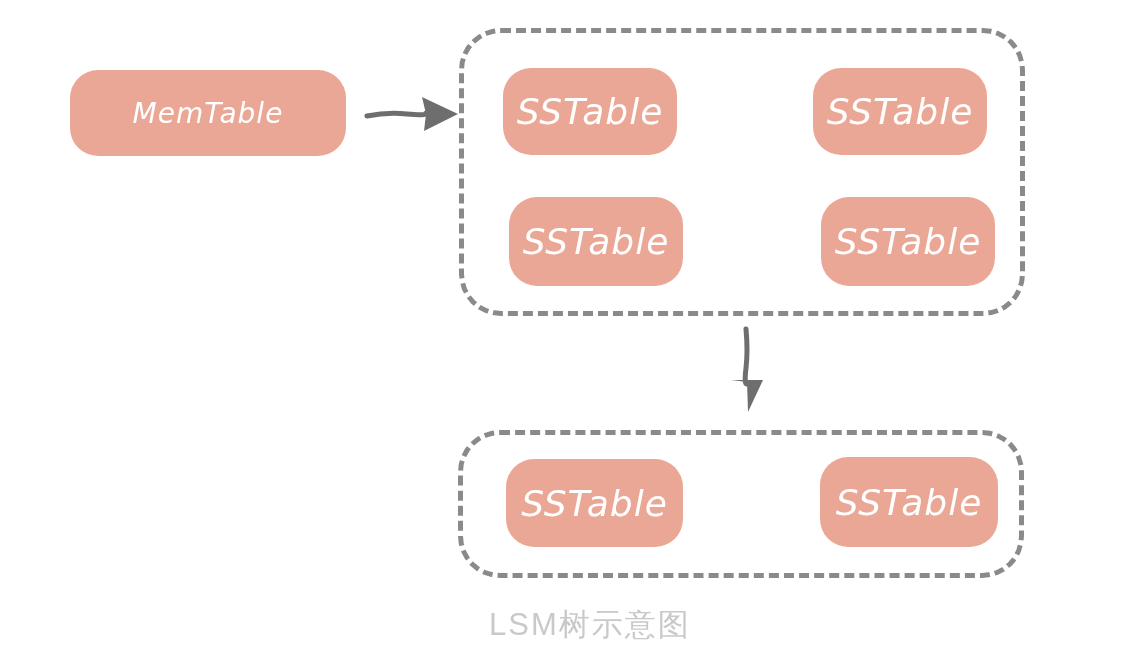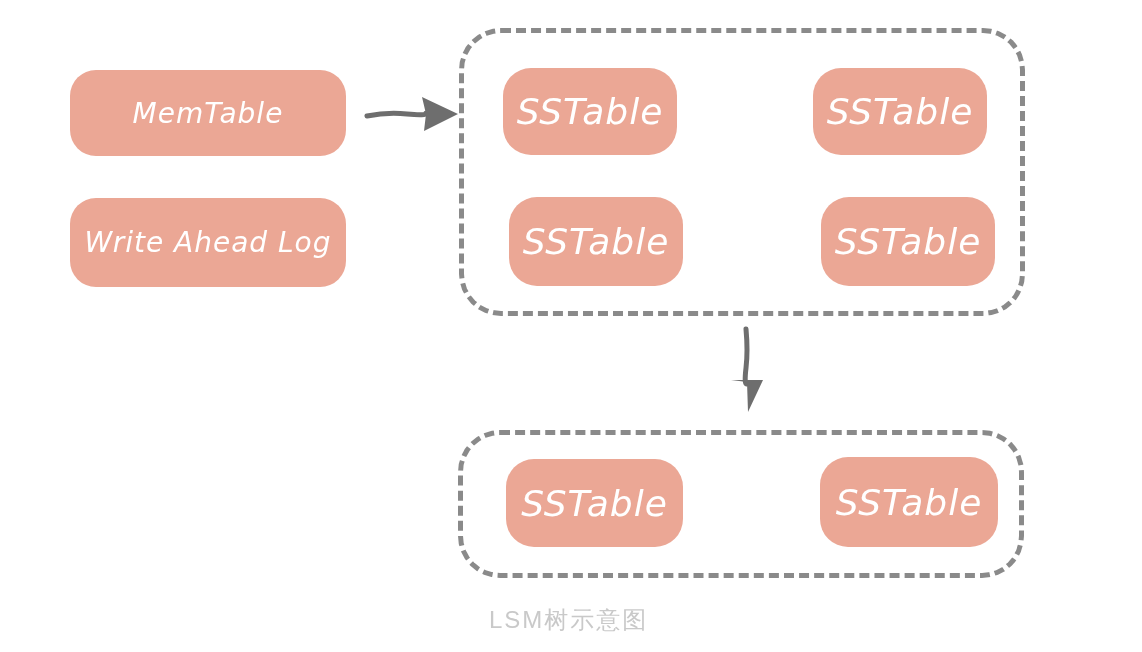--- a/index.html
+++ b/index.html
@@ -21,47 +21,46 @@
     border-radius: 28px;
     color: #ffffff;
     display: flex;
     align-items: center;
     justify-content: center;
     font-style: italic;
     font-weight: 500;
     letter-spacing: 1px;
     font-size: 36px;
   }
-  .node.big { font-size: 28px; border-radius: 26px; }
+  .node.big { font-size: 28px; }
   .group {
     position: absolute;
     border: 5px dashed #8A8A8A;
     border-radius: 42px;
     background: transparent;
   }
   .arrow {
     position: absolute;
   }
   .caption {
     position: absolute;
     color: #C9C9C9;
-    font-size: 24px;
+    font-size: 31px;
     letter-spacing: 2px;
     font-family: "Liberation Sans", sans-serif;
     white-space: nowrap;
   }
 </style>
 </head>
 <body>
 
 <div class="canvas">
 
   <div class="node big" style="left:70px; top:70px; width:276px; height:86px;">MemTable</div>
 
-  <div class="node big" style="left:70px; top:198px; width:276px; height:89px;">Write Ahead Log</div>
 
   <svg class="arrow" style="left:362px; top:90px;" width="100" height="44" viewBox="0 0 100 44">
     <path d="M5 26 Q 25 22 45 24 T 64 23" stroke="#6E6E6E" stroke-width="5" fill="none" stroke-linecap="round"></path>
     <polygon points="60,7 96,24 62,41 64,24" fill="#6E6E6E"></polygon>
   </svg>
 
   <div class="group" style="left:459px; top:28px; width:556px; height:278px;"></div>
 
   <div class="node" style="left:503px; top:68px; width:174px; height:87px;">SSTable</div>
 

